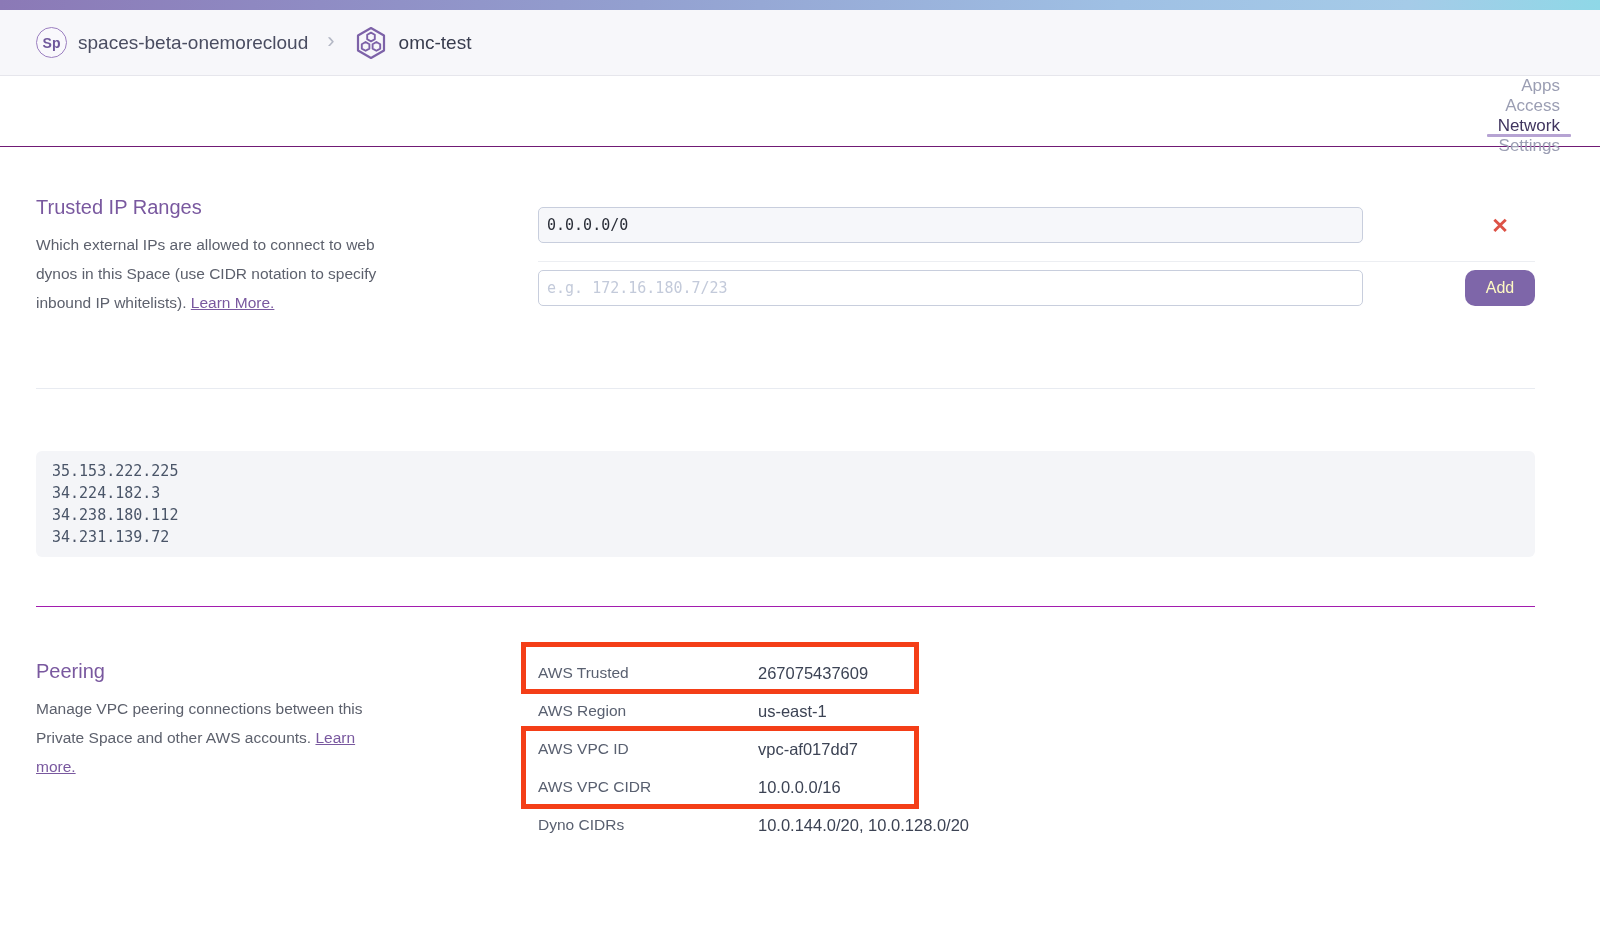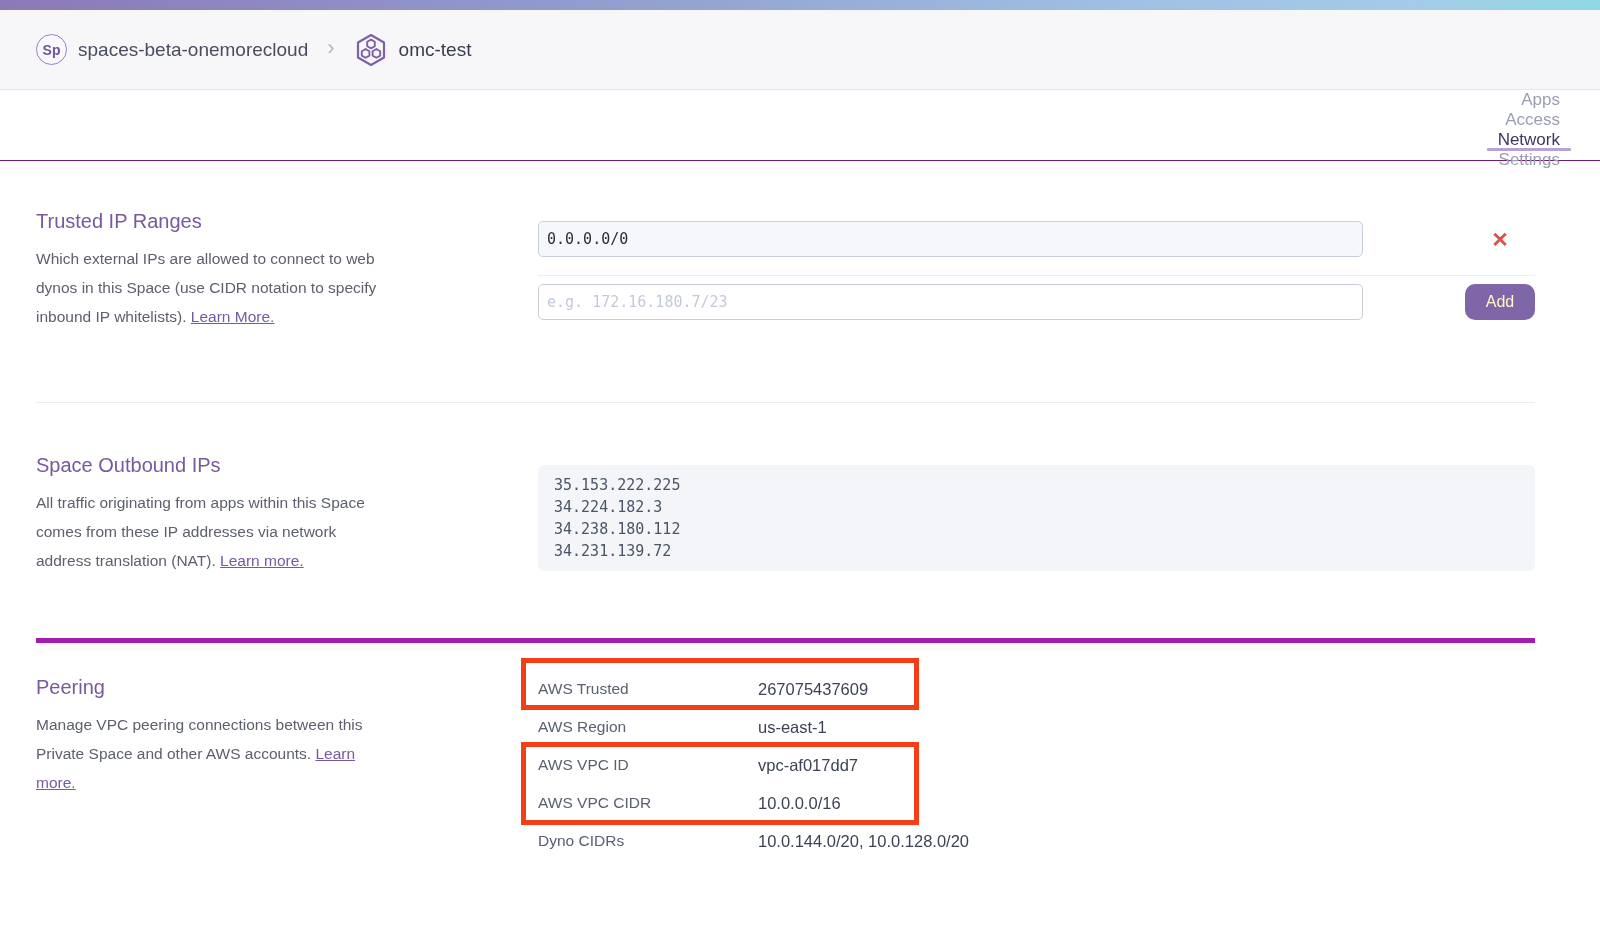--- a/index.html
+++ b/index.html
@@ -5,21 +5,21 @@
   * { box-sizing: border-box; margin: 0; padding: 0; }
   html, body { width: 1600px; min-height: 936px; background: #ffffff;
     font-family: "Liberation Sans", sans-serif; }
   .mono { font-family: "DejaVu Sans Mono", monospace; }
 
   
   .topbar { height: 10px; width: 100%;
     background: linear-gradient(to right, #8b79b6 0%, #8f8cc4 20%, #93a0d0 40%, #9fc0e4 70%, #a5cbe8 88%, #8fd8e7 100%); }
 
   
-  .header { height: 80px; background: #f7f7fa; border-bottom: 1px solid #e6e6ec;
+  .header { height: 66px; background: #f7f7fa; border-bottom: 1px solid #e6e6ec;
     display: flex; align-items: center; padding-left: 36px; }
   .space-badge { width: 31px; height: 31px; border-radius: 50%; border: 1.5px solid #9b7fc0;
     color: #6f579b; font-size: 14px; font-weight: bold; display: flex; align-items: center;
     justify-content: center; margin-right: 11px; background: #f9f8fc; cursor: pointer; }
   .crumb-space { font-size: 19px; color: #4a4d61; cursor: pointer; }
   .crumb-chevron { color: #b4b8c5; font-size: 22px; margin: 0 19px; line-height: 1; padding-bottom: 3px; }
   .app-icon { margin-right: 11px; display: flex; align-items: center; }
   .crumb-app { font-size: 19px; color: #383c4e; cursor: pointer; }
 
   
@@ -59,21 +59,21 @@
     font-family: "Liberation Sans", sans-serif; }
 
   
   .sec-outbound { border-top: 1px solid #e8ebf1; padding-top: 51px; padding-bottom: 49px; }
   .sec-outbound .section-right { padding-top: 11px; }
   .code-block { background: #f4f5f8; border-radius: 6px; padding: 9px 16px;
     font-family: "DejaVu Sans Mono", monospace; font-size: 15px; line-height: 22px;
     color: #4a5568; }
 
   
-  .sec-peering { border-top: 5px solid #a21caf; padding-top: 15px; margin-top: 14px; }
+  .sec-peering { border-top: 1px solid #a21caf; padding-top: 35px; }
   .sec-peering .section-left { padding-top: 18px; }
   .sec-peering .section-right { position: relative; padding-top: 12px; }
   .kv-row { display: flex; align-items: center; height: 38px; }
   .kv-label { width: 220px; font-size: 15.5px; color: #596070; }
   .kv-value { font-size: 16.5px; color: #3c4354; }
   .red-box { position: absolute; left: -17px; width: 398px;
     border: 5px solid #f43e17; pointer-events: none; }
   .red-box.box1 { top: 0; height: 52px; }
   .red-box.box2 { top: 84px; height: 83px; }
 </style>
@@ -122,24 +122,20 @@
       <div class="ip-row">
         <input class="ip-input new mono" type="text" placeholder="e.g. 172.16.180.7/23" style="">
         <div class="ip-action">
           <button class="add-btn">Add</button>
         </div>
       </div>
     </div>
   </div>
 
   <div class="section sec-outbound">
-    <div class="section-left">
-      <h2 class="sec-title">Space Outbound IPs</h2>
-      <p class="sec-desc"><span>All traffic originating from apps within this Space comes from these IP addresses via network address translation (NAT). </span><a class="learn-link">Learn more.</a></p>
-    </div>
     <div class="section-right">
       <div class="code-block">
         <div>35.153.222.225</div>
         <div>34.224.182.3</div>
         <div>34.238.180.112</div>
         <div>34.231.139.72</div>
       </div>
     </div>
   </div>
 

